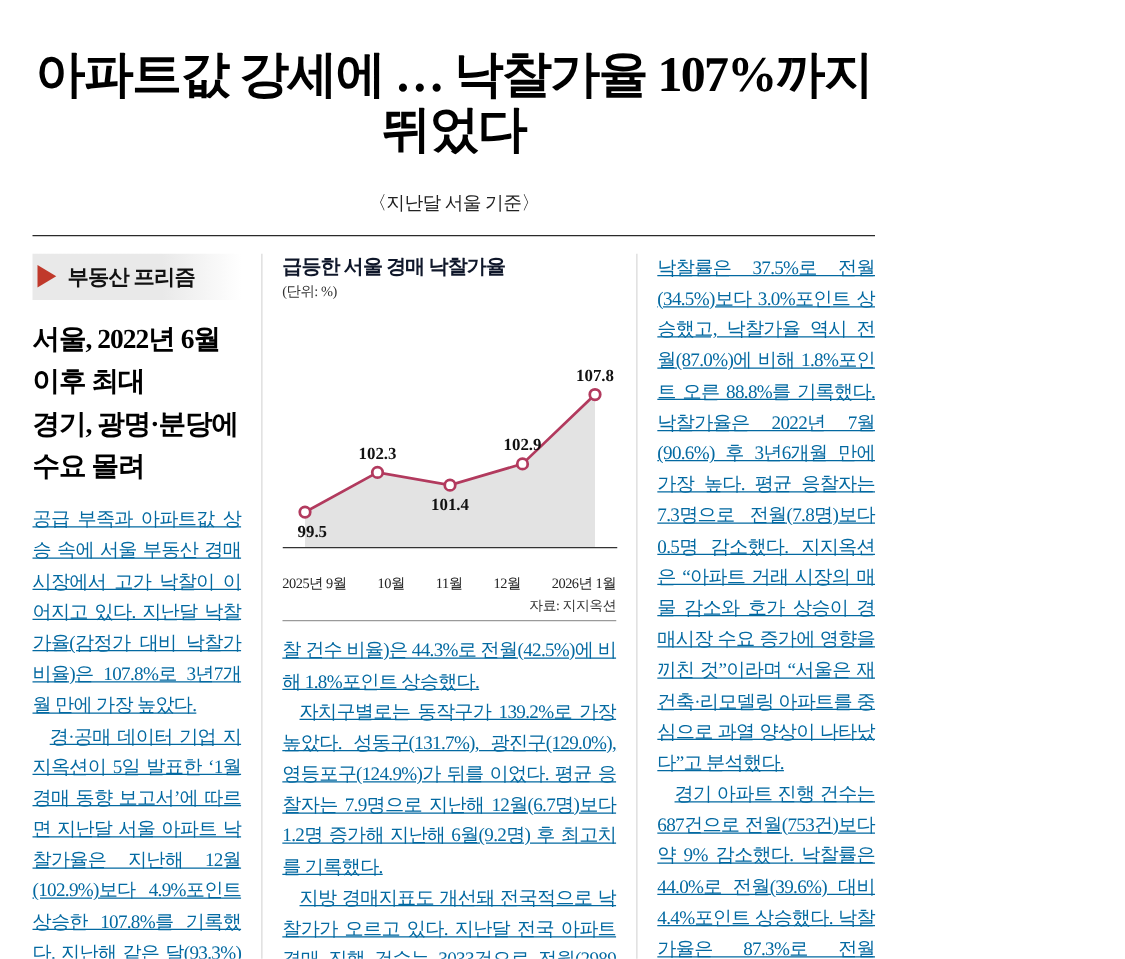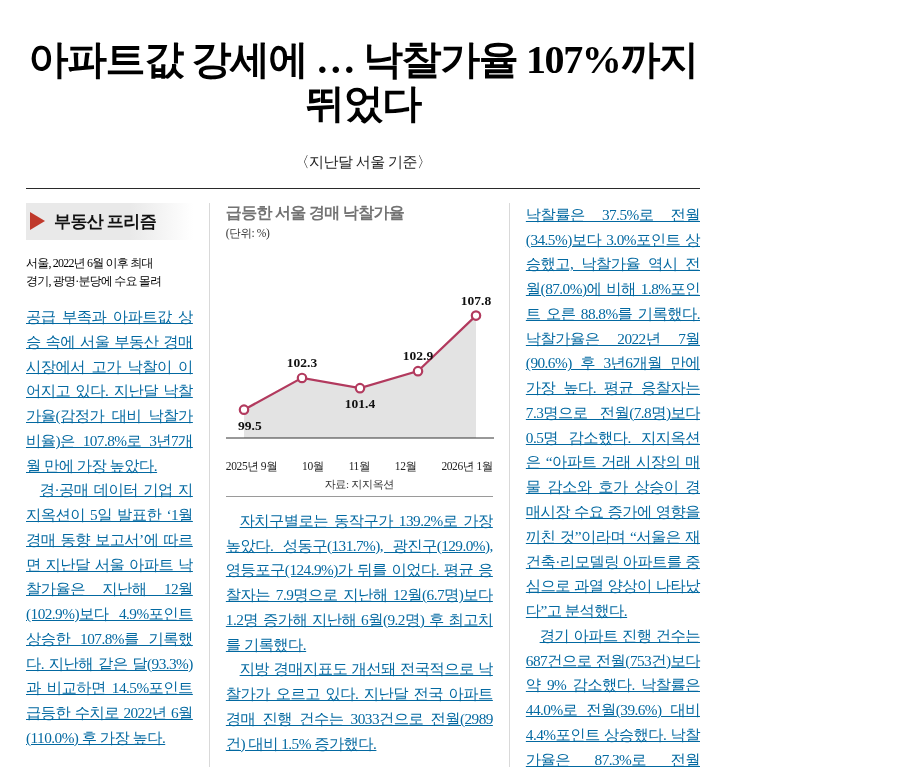--- a/index.html
+++ b/index.html
@@ -75,22 +75,22 @@
     border-bottom: 9px solid transparent;
     flex: none;
   }
   .kicker-label {
     font-weight: bold;
     font-size: 17px;
     letter-spacing: -0.6px;
     color: #111;
   }
   .deck {
-    font-weight: normal;
-    font-size: 12px;
+    font-weight: bold;
+    font-size: 22px;
     line-height: 1.55;
     letter-spacing: -0.8px;
     color: #000;
     margin-bottom: 14px;
   }
   .bodytext {
     font-size: 15.3px;
     line-height: 1.62;
     letter-spacing: -0.55px;
     text-align: justify;
@@ -111,21 +111,21 @@
 
   
   .chart-box {
     margin-bottom: 12px;
   }
   .chart-title {
     font-weight: bold;
     font-size: 16px;
     letter-spacing: -0.7px;
     margin-bottom: 2px;
-    color: #737373;
+    color: #0f172a;
   }
   .chart-unit {
     font-size: 11.5px;
     color: #333;
     margin-bottom: 15px;
     letter-spacing: -0.4px;
   }
   .chart-area {
     position: relative;
     width: 268px;
@@ -134,21 +134,21 @@
   .chart-area svg { display: block; }
   .chart-xlabels {
     display: flex;
     justify-content: space-between;
     font-size: 11.5px;
     color: #222;
     padding-top: 3px;
     letter-spacing: -0.4px;
   }
   .chart-source {
-    text-align: center;
+    text-align: right;
     font-size: 11px;
     color: #333;
     margin-top: 3px;
     letter-spacing: -0.3px;
   }
   .chart-divider {
     border: none;
     border-top: 1px solid #9a9a9a;
     margin: 4px 0 10px 0;
   }
@@ -204,20 +204,21 @@
           <span>2025년 9월</span>
           <span>10월</span>
           <span>11월</span>
           <span>12월</span>
           <span>2026년 1월</span>
         </div>
         <div class="chart-source">자료: 지지옥션</div>
         <hr class="chart-divider">
       </div>
       <div class="bodytext">
+        <p class="noindent">찰 건수 비율)은 44.3%로 전월(42.5%)에 비해 1.8%포인트 상승했다.</p>
         <p>자치구별로는 동작구가 139.2%로 가장 높았다. 성동구(131.7%), 광진구(129.0%), 영등포구(124.9%)가 뒤를 이었다. 평균 응찰자는 7.9명으로 지난해 12월(6.7명)보다 1.2명 증가해 지난해 6월(9.2명) 후 최고치를 기록했다.</p>
         <p>지방 경매지표도 개선돼 전국적으로 낙찰가가 오르고 있다. 지난달 전국 아파트 경매 진행 건수는 3033건으로 전월(2989건) 대비 1.5% 증가했다.</p>
       </div>
     </div>
 
     <div class="col col3">
       <div class="bodytext">
         <p class="noindent">낙찰률은 37.5%로 전월(34.5%)보다 3.0%포인트 상승했고, 낙찰가율 역시 전월(87.0%)에 비해 1.8%포인트 오른 88.8%를 기록했다. 낙찰가율은 2022년 7월(90.6%) 후 3년6개월 만에 가장 높다. 평균 응찰자는 7.3명으로 전월(7.8명)보다 0.5명 감소했다. 지지옥션은 “아파트 거래 시장의 매물 감소와 호가 상승이 경매시장 수요 증가에 영향을 끼친 것”이라며 “서울은 재건축·리모델링 아파트를 중심으로 과열 양상이 나타났다”고 분석했다.</p>
         <p>경기 아파트 진행 건수는 687건으로 전월(753건)보다 약 9% 감소했다. 낙찰률은 44.0%로 전월(39.6%) 대비 4.4%포인트 상승했다. 낙찰가율은 87.3%로 전월(87.5%)보다 하락했지만, 규제지역을 중심으로 고가 낙찰이 이어졌다. 광명 아파트 평균 낙찰가율이 116.6%로 가장 높았다. 성남 분당구가 113.9%, 안양 동안구와 하남은 각각 102.6%, 102.3%를 나타냈다.</p>
       </div>

